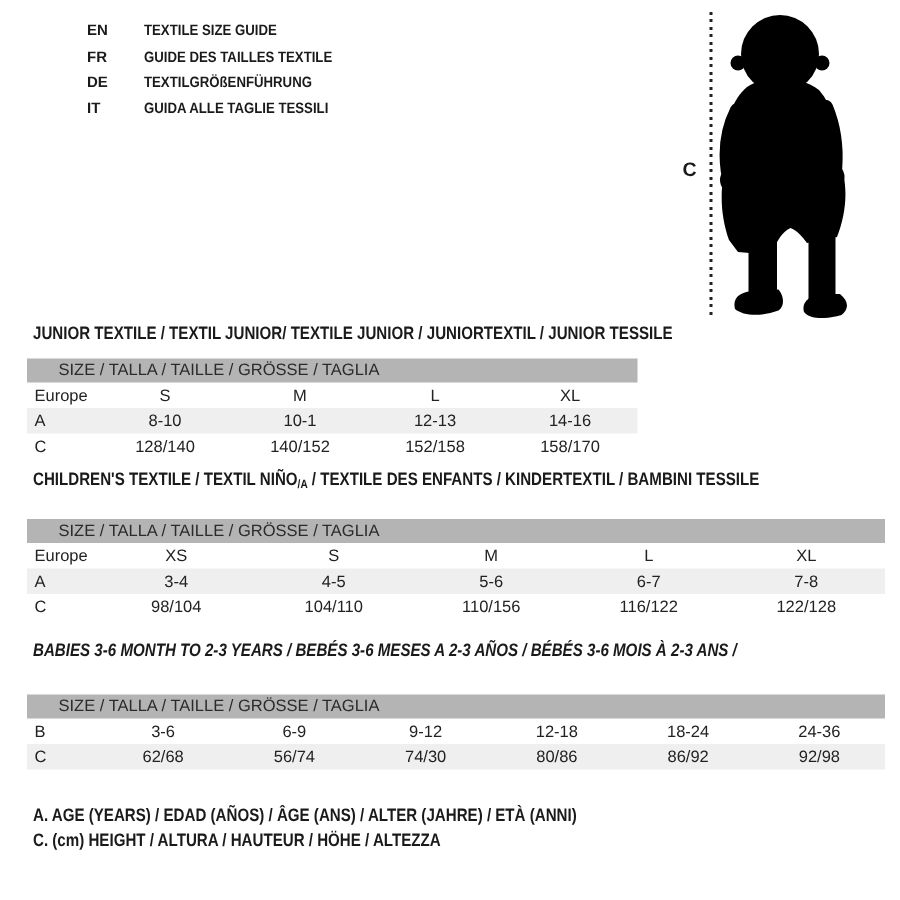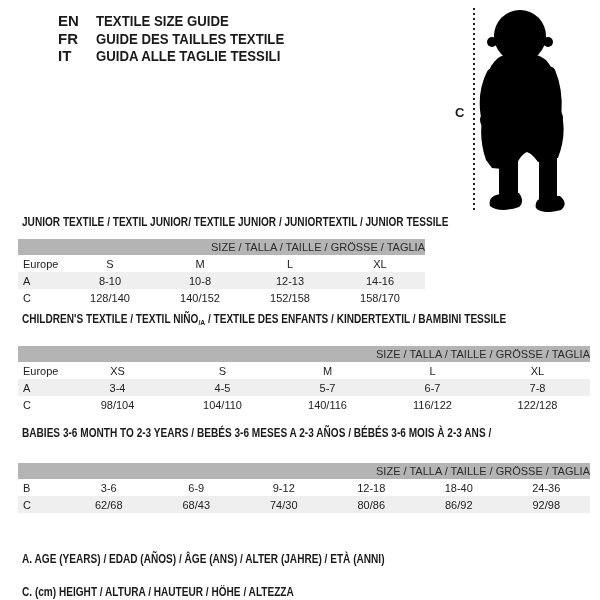--- a/index.html
+++ b/index.html
@@ -10,21 +10,21 @@
     color: #1a1a1a;
   }
   .canvas { position: relative; width: 600px; height: 600px; overflow: hidden; background:#fff; }
 
   
   .cond84 { display:inline-block; transform: scaleX(0.84); transform-origin: 0 50%; white-space: nowrap; }
   .cond88 { display:inline-block; transform: scaleX(0.88); transform-origin: 0 50%; white-space: nowrap; }
 
   
   .lang-block { position: absolute; left: 22px; top: 12px; }
-  .lang-row { display: flex; height: 17.4px; align-items: center; font-weight: bold; font-size: 15px; padding-left: 36px; }
+  .lang-row { display: flex; height: 17.4px; align-items: center; font-weight: bold; font-size: 10px; padding-left: 36px; }
   .lang-code { width: 38px; }
 
   
   .dotted-line {
     position: absolute; left: 473px; top: 8px; width: 2px; height: 203px;
     background-image: repeating-linear-gradient(to bottom, #222 0 2px, transparent 2px 5px);
   }
   .c-label { position: absolute; left: 455px; top: 105px; font-weight: bold; font-size: 13px; }
   .silhouette { position: absolute; left: 478px; top: 8px; }
 
@@ -33,44 +33,47 @@
   .sub { font-size: 8px; vertical-align: -2px; }
 
   
   .stable { position: absolute; left: 18px; }
   .w-junior { width: 407px; }
   .w-full   { width: 572px; }
   .size-bar {
     height: 16px; background: #b4b4b4; color: #2b2b2b;
     display: flex; align-items: center; padding-left: 21px; box-sizing: border-box;
     font-size: 11px;
-    justify-content: flex-end;
   }
   .trow { display: flex; height: 17px; align-items: center; font-size: 11px; color:#222; }
   .trow.shaded { background: #efefef; }
   .lbl { width: 47px; padding-left: 5px; box-sizing: border-box; }
   .val { flex: 1; text-align: center; }
 
   
   .notes { position: absolute; left: 22px; top: 536px; }
-  .note { height: 17px; font-weight: bold; font-size: 12px; margin-top: 16px; }
+  .note { height: 17px; font-weight: bold; font-size: 12px; }
 </style>
 </head>
 <body>
 
 <div class="canvas">
 
   <div class="lang-block">
     <div class="lang-row">
       <span class="lang-code">EN</span>
       <span class="cond88">TEXTILE SIZE GUIDE</span>
     </div>
     <div class="lang-row">
       <span class="lang-code">FR</span>
       <span class="cond88">GUIDE DES TAILLES TEXTILE</span>
+    </div>
+    <div class="lang-row">
+      <span class="lang-code">DE</span>
+      <span class="cond88">TEXTILGRÖßENFÜHRUNG</span>
     </div>
     <div class="lang-row">
       <span class="lang-code">IT</span>
       <span class="cond88">GUIDA ALLE TAGLIE TESSILI</span>
     </div>
   </div>
 
   <div class="dotted-line"></div>
   <div class="c-label">C</div>
   <svg class="silhouette" width="104" height="204" viewBox="0 0 104 204" fill="#000000">
@@ -99,21 +102,21 @@
     <div class="trow">
       <span class="lbl">Europe</span>
       <span class="val">S</span>
       <span class="val">M</span>
       <span class="val">L</span>
       <span class="val">XL</span>
     </div>
     <div class="trow shaded">
       <span class="lbl">A</span>
       <span class="val">8-10</span>
-      <span class="val">10-8</span>
+      <span class="val">10-1</span>
       <span class="val">12-13</span>
       <span class="val">14-16</span>
     </div>
     <div class="trow">
       <span class="lbl">C</span>
       <span class="val">128/140</span>
       <span class="val">140/152</span>
       <span class="val">152/158</span>
       <span class="val">158/170</span>
     </div>
@@ -131,54 +134,54 @@
       <span class="val">XS</span>
       <span class="val">S</span>
       <span class="val">M</span>
       <span class="val">L</span>
       <span class="val">XL</span>
     </div>
     <div class="trow shaded">
       <span class="lbl">A</span>
       <span class="val">3-4</span>
       <span class="val">4-5</span>
-      <span class="val">5-7</span>
+      <span class="val">5-6</span>
       <span class="val">6-7</span>
       <span class="val">7-8</span>
     </div>
     <div class="trow">
       <span class="lbl">C</span>
       <span class="val">98/104</span>
       <span class="val">104/110</span>
-      <span class="val">140/116</span>
+      <span class="val">110/156</span>
       <span class="val">116/122</span>
       <span class="val">122/128</span>
     </div>
   </div>
 
-  <div class="sec-title" style="top:426px;">
+  <div class="sec-title" style="top:426px;font-style:italic;">
     <span class="cond84">BABIES 3-6 MONTH TO 2-3 YEARS / BEBÉS 3-6 MESES A 2-3 AÑOS / BÉBÉS 3-6 MOIS À 2-3 ANS /</span>
   </div>
   <div class="stable w-full" style="top:463px;">
     <div class="size-bar">
       <span>SIZE / TALLA / TAILLE / GRÖSSE / TAGLIA</span>
     </div>
     <div class="trow">
       <span class="lbl">B</span>
       <span class="val">3-6</span>
       <span class="val">6-9</span>
       <span class="val">9-12</span>
       <span class="val">12-18</span>
-      <span class="val">18-40</span>
+      <span class="val">18-24</span>
       <span class="val">24-36</span>
     </div>
     <div class="trow shaded">
       <span class="lbl">C</span>
       <span class="val">62/68</span>
-      <span class="val">68/43</span>
+      <span class="val">56/74</span>
       <span class="val">74/30</span>
       <span class="val">80/86</span>
       <span class="val">86/92</span>
       <span class="val">92/98</span>
     </div>
   </div>
 
   <div class="notes">
     <div class="note">
       <span class="cond84">A. AGE (YEARS) / EDAD (AÑOS) / ÂGE (ANS) / ALTER (JAHRE) / ETÀ (ANNI)</span>

